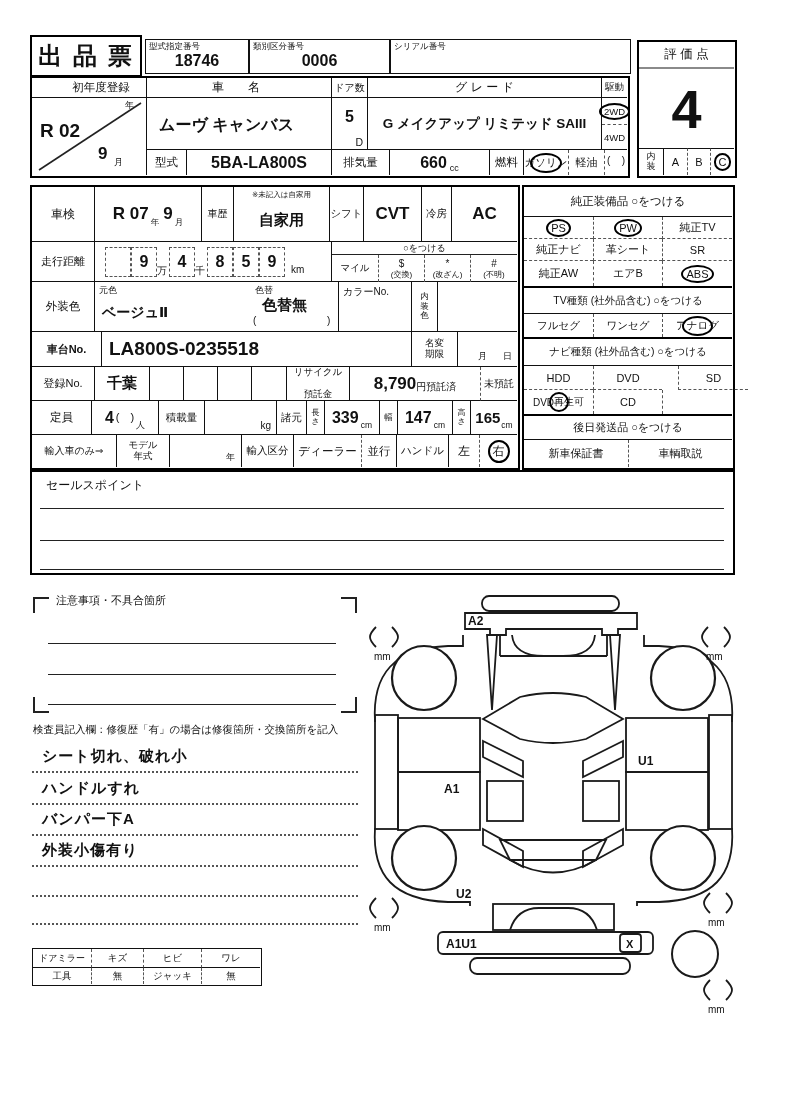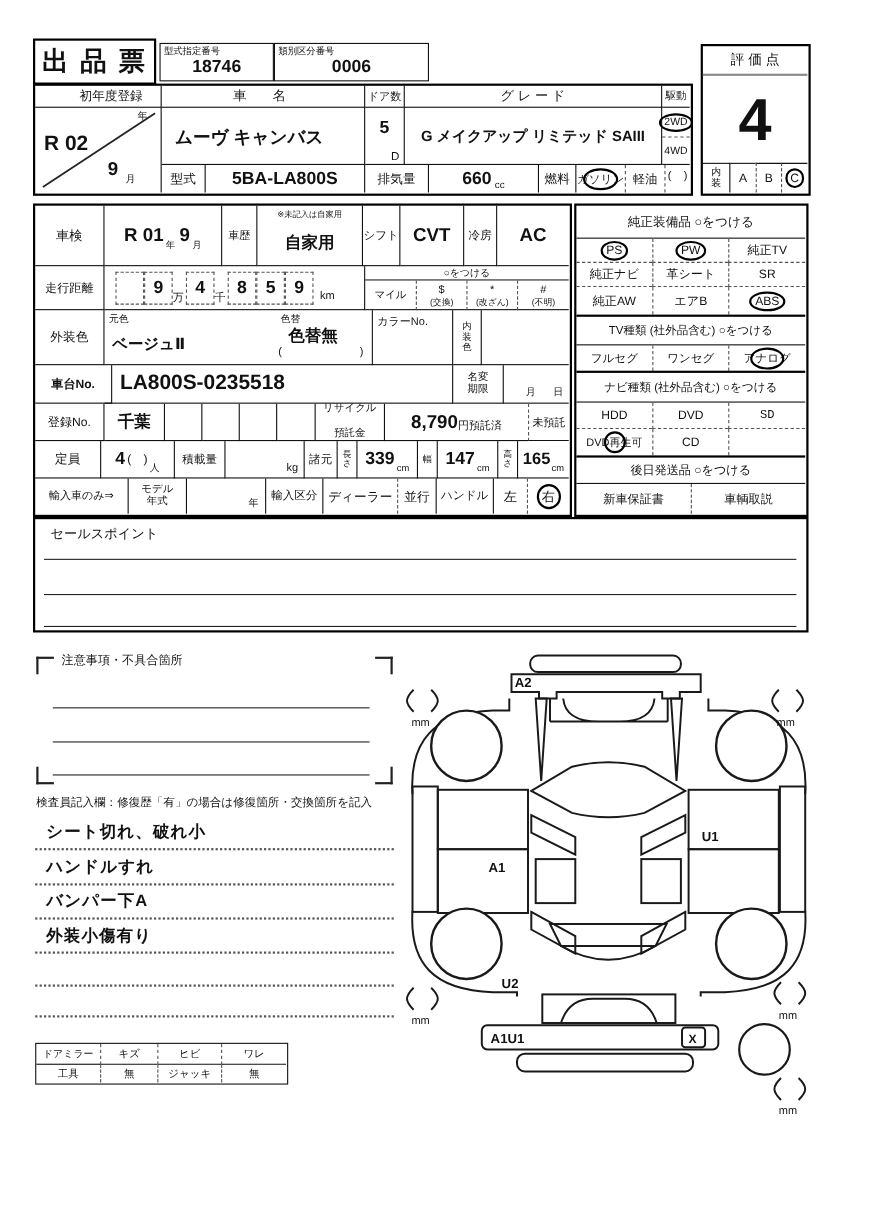--- a/index.html
+++ b/index.html
@@ -39,20 +39,23 @@
     </div>
 
   <div class="cell thin" style="left:145px;top:39px;width:104px;height:35px;">
     <span class="toplab">型式指定番号</span>
     <div class="fx bold" style="position:absolute;left:0;right:0;top:9px;bottom:0;font-size:16px;">18746</div>
   </div>
   <div class="cell thin" style="left:249px;top:39px;width:141px;height:35px;">
     <span class="toplab">類別区分番号</span>
     <div class="fx bold" style="position:absolute;left:0;right:0;top:9px;bottom:0;font-size:16px;">0006</div>
   </div>
+  <div class="cell thin" style="left:390px;top:39px;width:241px;height:35px;">
+    <span class="toplab">シリアル番号</span>
+  </div>
 
   <div class="cell thick" style="left:30px;top:76px;width:600px;height:102px;">
     <div class="cell br bb fx" style="left:0;top:0;width:115px;height:20px;font-size:11.5px;padding-left:24px;">初年度登録</div>
     <div class="cell br bb fx" style="left:115px;top:0;width:185px;height:20px;font-size:12px;letter-spacing:6px;">車　名</div>
     <div class="cell br bb fx" style="left:300px;top:0;width:36px;height:20px;font-size:10px;">ドア数</div>
     <div class="cell br bb fx" style="left:336px;top:0;width:234px;height:20px;font-size:12px;">グ レ ー ド</div>
     <div class="cell bb fx" style="left:570px;top:0;width:25px;height:20px;font-size:9.5px;">駆動</div>
 
     <div class="cell br" style="left:0;top:20px;width:115px;height:77px;">
       <svg width="115" height="77" style="position:absolute;left:0;top:0;">
@@ -110,21 +113,21 @@
     <div class="cell bt bld fx" style="left:48px;top:106px;width:23px;height:27px;font-size:11px;">B</div>
     <div class="cell bt bld fx" style="left:71px;top:106px;width:24px;height:27px;font-size:11px;">
       <span class="circ">C</span>
     </div>
   </div>
 
   <div class="cell thick" style="left:30px;top:185px;width:490px;height:285px;">
 
     <div class="cell br bb fx" style="left:0;top:0;width:63px;height:55px;font-size:12px;">車検</div>
     <div class="cell br bb fx" style="left:63px;top:0;width:107px;height:55px;">
-      <span class="bold" style="font-size:17px;">R 01</span>
+      <span class="bold" style="font-size:17px;">R 07</span>
       <span style="font-size:8.5px;position:relative;top:9px;margin:0 4px 0 2px;">年</span>
       <span class="bold" style="font-size:17px;">9</span>
       <span style="font-size:8.5px;position:relative;top:9px;margin-left:2px;">月</span>
     </div>
     <div class="cell br bb fx" style="left:170px;top:0;width:32px;height:55px;font-size:10px;">車歴</div>
     <div class="cell br bb" style="left:202px;top:0;width:96px;height:55px;">
       <div class="fx" style="position:absolute;left:0;right:0;top:3px;font-size:7.5px;">※未記入は自家用</div>
       <div class="fx bold" style="position:absolute;left:0;right:0;top:18px;height:30px;font-size:15px;">自家用</div>
     </div>
     <div class="cell br bb fx" style="left:298px;top:0;width:34px;height:55px;font-size:10.5px;">シフト</div>
@@ -279,21 +282,21 @@
     <div class="cell bld fx" style="left:69px;top:127px;width:69px;height:23px;font-size:10.5px;">ワンセグ</div>
     <div class="cell bld fx" style="left:138px;top:127px;width:70px;height:23px;font-size:10.5px;">
       <span>ア</span>
         <span class="circ">ナロ</span>
         <span>グ</span>
     </div>
 
     <div class="cell bt2 fx" style="left:0;top:150px;width:208px;height:29px;font-size:10.5px;border-bottom:1.3px solid #111;">ナビ種類 (社外品含む) ○をつける</div>
     <div class="cell bbd fx" style="left:0;top:179px;width:69px;height:24px;font-size:11px;">HDD</div>
     <div class="cell bld bbd fx" style="left:69px;top:179px;width:69px;height:24px;font-size:11px;">DVD</div>
-    <div class="cell bld bbd fx" style="left:138px;top:179px;width:70px;height:24px;font-size:11px;font-family:Liberation Mono, monospace;">SD</div>
+    <div class="cell bld bbd fx" style="left:154px;top:179px;width:70px;height:24px;font-size:11px;">SD</div>
     <div class="cell fx" style="left:0;top:203px;width:69px;height:24px;font-size:10px;">
       <span>DVD</span>
         <span class="circ">再</span>
         <span>生可</span>
     </div>
     <div class="cell bld fx" style="left:69px;top:203px;width:69px;height:24px;font-size:11px;">CD</div>
     <div class="cell bld" style="left:138px;top:203px;width:70px;height:24px;"></div>
 
     <div class="cell bt2 fx" style="left:0;top:227px;width:208px;height:26px;font-size:11px;border-bottom:1.3px solid #111;">後日発送品 ○をつける</div>
     <div class="cell fx" style="left:0;top:253px;width:104px;height:27px;font-size:11px;">新車保証書</div>

